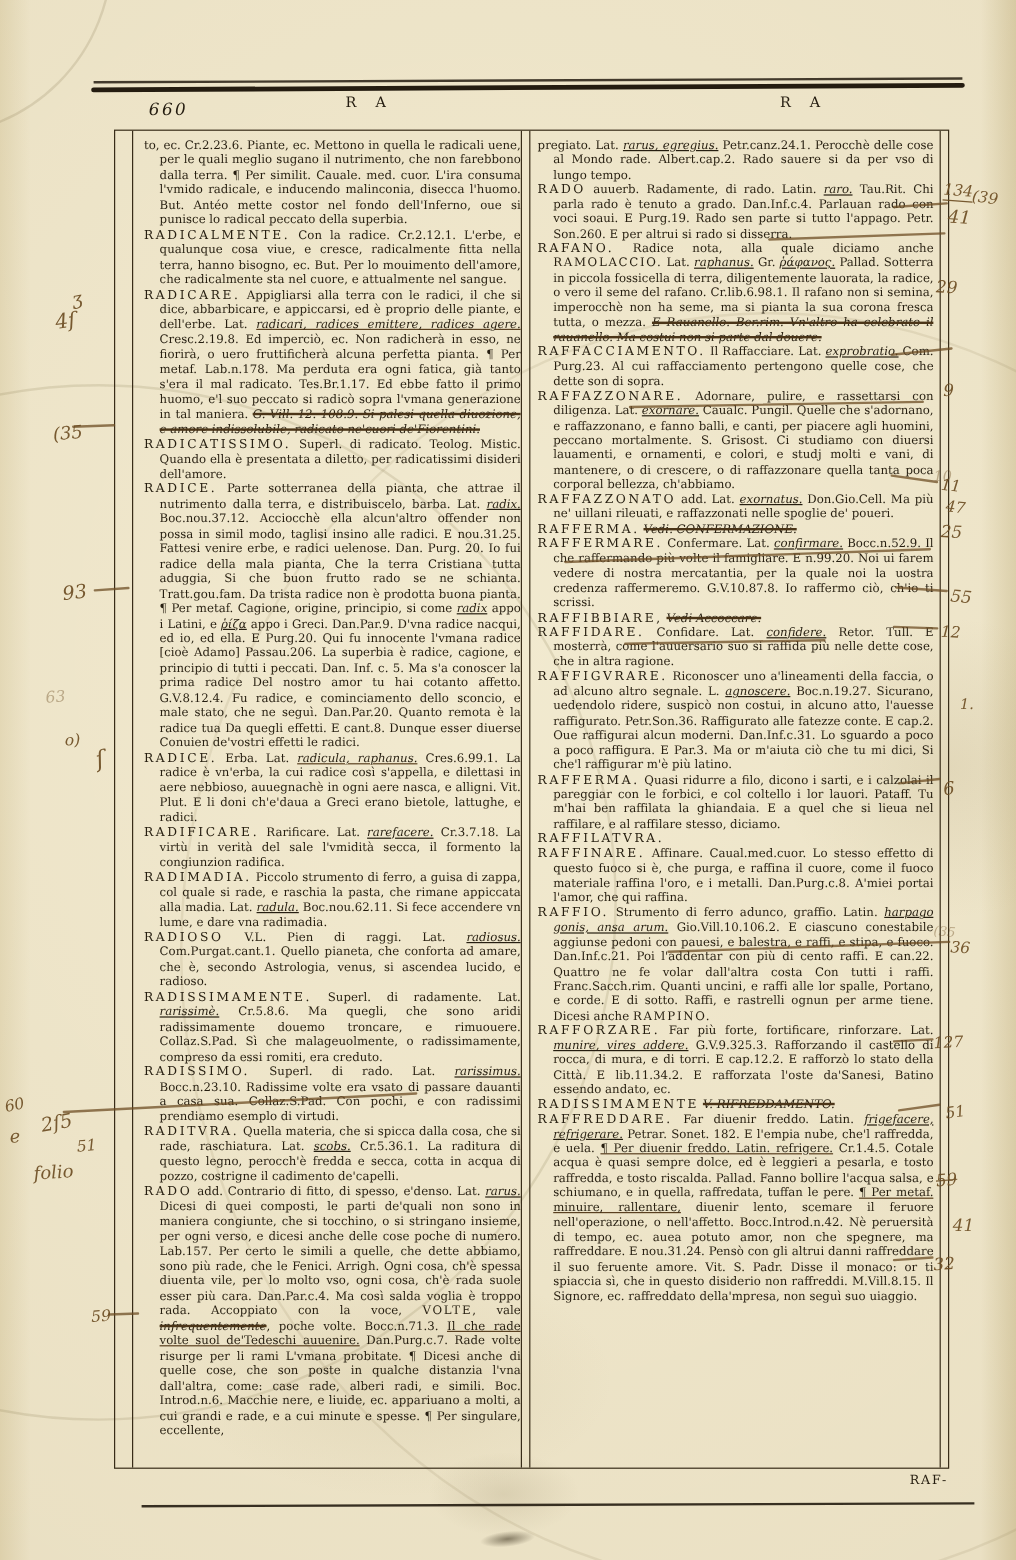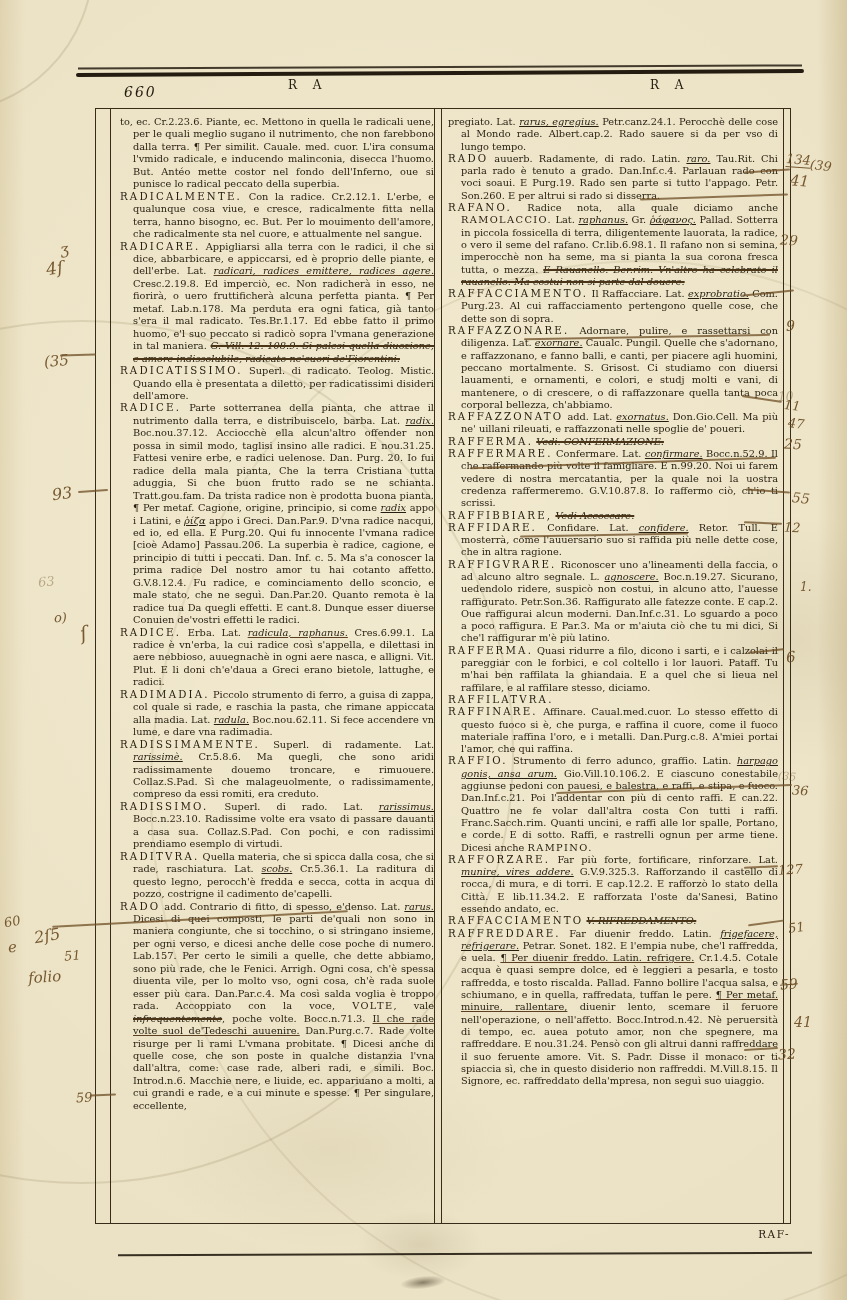--- a/index.html
+++ b/index.html
@@ -72,21 +72,23 @@
     <div class="vline div-b"></div>
     <div class="vline inner-right"></div>
     <div class="col colL">
       <div>
           <p class="entry"><span class="">to, ec. Cr.2.23.6. Piante, ec. Mettono in quella le radicali uene, per le quali meglio sugano il nutrimento, che non farebbono dalla terra. ¶ Per similit. Cauale. med. cuor. L'ira consuma l'vmido radicale, e inducendo malinconia, disecca l'huomo. But. Antéo mette costor nel fondo dell'Inferno, oue si punisce lo radical peccato della superbia.</span></p>
           <p class="entry"><span class="term">RADICALMENTE.</span><span class=""> Con la radice. Cr.2.12.1. L'erbe, e qualunque cosa viue, e cresce, radicalmente fitta nella terra, hanno bisogno, ec. But. Per lo mouimento dell'amore, che radicalmente sta nel cuore, e attualmente nel sangue.</span></p>
           <p class="entry"><span class="term">RADICARE.</span><span class=""> Appigliarsi alla terra con le radici, il che si dice, abbarbicare, e appiccarsi, ed è proprio delle piante, e dell'erbe. Lat. </span><span class="it uline">radicari, radices emittere, radices agere.</span><span class=""> Cresc.2.19.8. Ed imperciò, ec. Non radicherà in esso, ne fiorirà, o uero fruttificherà alcuna perfetta pianta. ¶ Per metaf. Lab.n.178. Ma perduta era ogni fatica, già tanto s'era il mal radicato. Tes.Br.1.17. Ed ebbe fatto il primo huomo, e'l suo peccato si radicò sopra l'vmana generazione in tal maniera. </span><span class="strike">G. Vill. 12. 108.9. Si palesi quella diuozione, e amore indissolubile, radicato ne'cuori de'Fiorentini.</span></p>
           <p class="entry"><span class="term">RADICATISSIMO.</span><span class=""> Superl. di radicato. Teolog. Mistic. Quando ella è presentata a diletto, per radicatissimi disideri dell'amore.</span></p>
           <p class="entry"><span class="term">RADICE.</span><span class=""> Parte sotterranea della pianta, che attrae il nutrimento dalla terra, e distribuiscelo, barba. Lat. </span><span class="it">radix.</span><span class=""> Boc.nou.37.12. Acciocchè ella alcun'altro offender non possa in simil modo, taglisi insino alle radici. E nou.31.25. Fattesi venire erbe, e radici uelenose. Dan. Purg. 20. Io fui radice della mala pianta, Che la terra Cristiana tutta aduggia, Si che buon frutto rado se ne schianta. Tratt.gou.fam. Da trista radice non è prodotta buona pianta. ¶ Per metaf. Cagione, origine, principio, si come </span><span class="it">radix</span><span class=""> appo i Latini, e </span><span class="it">ῥίζα</span><span class=""> appo i Greci. Dan.Par.9. D'vna radice nacqui, ed io, ed ella. E Purg.20. Qui fu innocente l'vmana radice [cioè Adamo] Passau.206. La superbia è radice, cagione, e principio di tutti i peccati. Dan. Inf. c. 5. Ma s'a conoscer la prima radice Del nostro amor tu hai cotanto affetto. G.V.8.12.4. Fu radice, e cominciamento dello sconcio, e male stato, che ne seguì. Dan.Par.20. Quanto remota è la radice tua Da quegli effetti. E cant.8. Dunque esser diuerse Conuien de'vostri effetti le radici.</span></p>
           <p class="entry"><span class="term">RADICE.</span><span class=""> Erba. Lat. </span><span class="it uline">radicula, raphanus.</span><span class=""> Cres.6.99.1. La radice è vn'erba, la cui radice così s'appella, e dilettasi in aere nebbioso, auuegnachè in ogni aere nasca, e alligni. Vit. Plut. E li doni ch'e'daua a Greci erano bietole, lattughe, e radici.</span></p>
+          <p class="entry"><span class="term">RADIFICARE.</span><span class=""> Rarificare. Lat. </span><span class="it">rarefacere.</span><span class=""> Cr.3.7.18. La virtù in verità del sale l'vmidità secca, il formento la congiunzion radifica.</span></p>
           <p class="entry"><span class="term">RADIMADIA.</span><span class=""> Piccolo strumento di ferro, a guisa di zappa, col quale si rade, e raschia la pasta, che rimane appiccata alla madia. Lat. </span><span class="it">radula.</span><span class=""> Boc.nou.62.11. Si fece accendere vn lume, e dare vna radimadia.</span></p>
+          <p class="entry"><span class="term">RADIOSO</span><span class=""> V.L. Pien di raggi. Lat. </span><span class="it">radiosus.</span><span class=""> Com.Purgat.cant.1. Quello pianeta, che conforta ad amare, che è, secondo Astrologia, venus, si ascendea lucido, e radioso.</span></p>
           <p class="entry"><span class="term">RADISSIMAMENTE.</span><span class=""> Superl. di radamente. Lat. </span><span class="it">rarissimè.</span><span class=""> Cr.5.8.6. Ma quegli, che sono aridi radissimamente douemo troncare, e rimuouere. Collaz.S.Pad. Sì che malageuolmente, o radissimamente, compreso da essi romiti, era creduto.</span></p>
           <p class="entry"><span class="term">RADISSIMO.</span><span class=""> Superl. di rado. Lat. </span><span class="it">rarissimus.</span><span class=""> Bocc.n.23.10. Radissime volte era vsato di passare dauanti a casa sua. Collaz.S.Pad. Con pochi, e con radissimi prendiamo esemplo di virtudi.</span></p>
           <p class="entry"><span class="term">RADITVRA.</span><span class=""> Quella materia, che si spicca dalla cosa, che si rade, raschiatura. Lat. </span><span class="it">scobs.</span><span class=""> Cr.5.36.1. La raditura di questo legno, perocch'è fredda e secca, cotta in acqua di pozzo, costrigne il cadimento de'capelli.</span></p>
           <p class="entry"><span class="term">RADO</span><span class=""> add. Contrario di fitto, di spesso, e'denso. Lat. </span><span class="it">rarus.</span><span class=""> Dicesi di quei composti, le parti de'quali non sono in maniera congiunte, che si tocchino, o si stringano insieme, per ogni verso, e dicesi anche delle cose poche di numero. Lab.157. Per certo le simili a quelle, che dette abbiamo, sono più rade, che le Fenici. Arrigh. Ogni cosa, ch'è spessa diuenta vile, per lo molto vso, ogni cosa, ch'è rada suole esser più cara. Dan.Par.c.4. Ma così salda voglia è troppo rada. Accoppiato con la voce, </span><span class="caps">VOLTE</span><span class="">, vale </span><span class="strike">infrequentemente</span><span class="">, poche volte. Bocc.n.71.3. </span><span class="uline">Il che rade volte suol de'Tedeschi auuenire.</span><span class=""> Dan.Purg.c.7. Rade volte risurge per li rami L'vmana probitate. ¶ Dicesi anche di quelle cose, che son poste in qualche distanzia l'vna dall'altra, come: case rade, alberi radi, e simili. Boc. Introd.n.6. Macchie nere, e liuide, ec. appariuano a molti, a cui grandi e rade, e a cui minute e spesse. ¶ Per singulare, eccellente,</span></p>
         </div>
     </div>
     <div class="col colR">
       <div>
           <p class="entry"><span class="">pregiato. Lat. </span><span class="it">rarus, egregius.</span><span class=""> Petr.canz.24.1. Perocchè delle cose al Mondo rade. Albert.cap.2. Rado sauere si da per vso di lungo tempo.</span></p>
           <p class="entry"><span class="term">RADO</span><span class=""> auuerb. Radamente, di rado. Latin. </span><span class="it">raro.</span><span class=""> Tau.Rit. Chi parla rado è tenuto a grado. Dan.Inf.c.4. Parlauan rado con voci soaui. E Purg.19. Rado sen parte si tutto l'appago. Petr. Son.260. E per altrui si rado si disserra.</span></p>
@@ -97,21 +99,21 @@
           <p class="entry"><span class="term">RAFFERMA.</span><span class=""> </span><span class="strike">Vedi. CONFERMAZIONE.</span></p>
           <p class="entry"><span class="term">RAFFERMARE.</span><span class=""> Confermare. Lat. </span><span class="it">confirmare.</span><span class=""> Bocc.n.52.9. Il che raffermando più volte il famigliare. E n.99.20. Noi ui farem vedere di nostra mercatantia, per la quale noi la uostra credenza raffermeremo. G.V.10.87.8. Io raffermo ciò, ch'io ti scrissi.</span></p>
           <p class="entry"><span class="term">RAFFIBBIARE,</span><span class=""> </span><span class="strike">Vedi Accoccare.</span></p>
           <p class="entry"><span class="term">RAFFIDARE.</span><span class=""> Confidare. Lat. </span><span class="it">confidere.</span><span class=""> Retor. Tull. E mosterrà, come l'auuersario suo si raffida più nelle dette cose, che in altra ragione.</span></p>
           <p class="entry"><span class="term">RAFFIGVRARE.</span><span class=""> Riconoscer uno a'lineamenti della faccia, o ad alcuno altro segnale. L. </span><span class="it">agnoscere.</span><span class=""> Boc.n.19.27. Sicurano, uedendolo ridere, suspicò non costui, in alcuno atto, l'auesse raffigurato. Petr.Son.36. Raffigurato alle fatezze conte. E cap.2. Oue raffigurai alcun moderni. Dan.Inf.c.31. Lo sguardo a poco a poco raffigura. E Par.3. Ma or m'aiuta ciò che tu mi dici, Si che'l raffigurar m'è più latino.</span></p>
           <p class="entry"><span class="term">RAFFERMA.</span><span class=""> Quasi ridurre a filo, dicono i sarti, e i calzolai il pareggiar con le forbici, e col coltello i lor lauori. Pataff. Tu m'hai ben raffilata la ghiandaia. E a quel che si lieua nel raffilare, e al raffilare stesso, diciamo.</span></p>
           <p class="entry"><span class="term">RAFFILATVRA.</span></p>
           <p class="entry"><span class="term">RAFFINARE.</span><span class=""> Affinare. Caual.med.cuor. Lo stesso effetto di questo fuoco si è, che purga, e raffina il cuore, come il fuoco materiale raffina l'oro, e i metalli. Dan.Purg.c.8. A'miei portai l'amor, che qui raffina.</span></p>
           <p class="entry"><span class="term">RAFFIO.</span><span class=""> Strumento di ferro adunco, graffio. Latin. </span><span class="it">harpago gonis, ansa arum.</span><span class=""> Gio.Vill.10.106.2. E ciascuno conestabile aggiunse pedoni con pauesi, e balestra, e raffi, e stipa, e fuoco. Dan.Inf.c.21. Poi l'addentar con più di cento raffi. E can.22. Quattro ne fe volar dall'altra costa Con tutti i raffi. Franc.Sacch.rim. Quanti uncini, e raffi alle lor spalle, Portano, e corde. E di sotto. Raffi, e rastrelli ognun per arme tiene. Dicesi anche </span><span class="caps">RAMPINO.</span></p>
           <p class="entry"><span class="term">RAFFORZARE.</span><span class=""> Far più forte, fortificare, rinforzare. Lat. </span><span class="it">munire, vires addere.</span><span class=""> G.V.9.325.3. Rafforzando il castello di rocca, di mura, e di torri. E cap.12.2. E rafforzò lo stato della Città. E lib.11.34.2. E rafforzata l'oste da'Sanesi, Batino essendo andato, ec.</span></p>
-          <p class="entry"><span class="term">RAFFACCIAMENTO</span><span class=""> </span><span class="strike">V. RIFREDDAMENTO.</span></p>
+          <p class="entry"><span class="term">RADISSIMAMENTE</span><span class=""> </span><span class="strike">V. RIFREDDAMENTO.</span></p>
           <p class="entry"><span class="term">RAFFREDDARE.</span><span class=""> Far diuenir freddo. Latin. </span><span class="it">frigefacere, refrigerare.</span><span class=""> Petrar. Sonet. 182. E l'empia nube, che'l raffredda, e uela. </span><span class="uline">¶ Per diuenir freddo. Latin. refrigere.</span><span class=""> Cr.1.4.5. Cotale acqua è quasi sempre dolce, ed è leggieri a pesarla, e tosto raffredda, e tosto riscalda. Pallad. Fanno bollire l'acqua salsa, e schiumano, e in quella, raffredata, tuffan le pere. </span><span class="uline">¶ Per metaf. minuire, rallentare,</span><span class=""> diuenir lento, scemare il feruore nell'operazione, o nell'affetto. Bocc.Introd.n.42. Nè peruersità di tempo, ec. auea potuto amor, non che spegnere, ma raffreddare. E nou.31.24. Pensò con gli altrui danni raffreddare il suo feruente amore. Vit. S. Padr. Disse il monaco: or ti spiaccia sì, che in questo disiderio non raffreddi. M.Vill.8.15. Il Signore, ec. raffreddato della'mpresa, non seguì suo uiaggio.</span></p>
         </div>
     </div>
   </div>
 
   <span class="catchword">RAF-</span>
   <div class="rule bottom-rule"></div>
   <div class="smudge"></div>
 
   <div id="margins">

